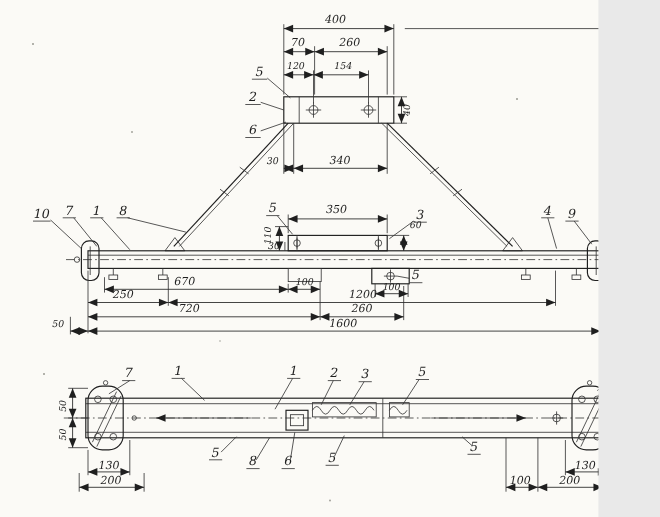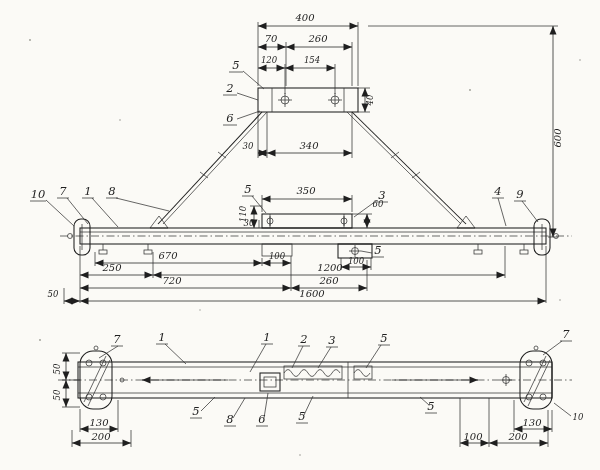--- a/index.html
+++ b/index.html
@@ -1,16 +1,16 @@
 <!DOCTYPE html>
 <html><head>
 <meta charset="utf-8">
 <style>
   html,body{margin:0;padding:0;background:#e9e9e9;}
-  #page{width:600px;height:470px;background:#fbfaf6;position:relative;overflow:hidden;
+  #page{width:544px;height:470px;background:#fbfaf6;position:relative;overflow:hidden;
         font-family:"DejaVu Serif", serif;}
   svg text{font-family:"DejaVu Serif", serif;font-style:italic;fill:#1f1f1f;}
   .dt{font-size:10px;}
   .dts{font-size:8.5px;}
   .ct{font-size:11.5px;}
   .md{stroke:#1f1f1f;stroke-width:1.05;fill:none;}
   .thin{stroke:#343434;stroke-width:0.75;fill:none;}
   .dim{stroke:#2b2b2b;stroke-width:0.8;fill:none;}
   .dash{stroke:#2b2b2b;stroke-width:0.7;fill:none;stroke-dasharray:8 3 1.5 3;}
 </style>

